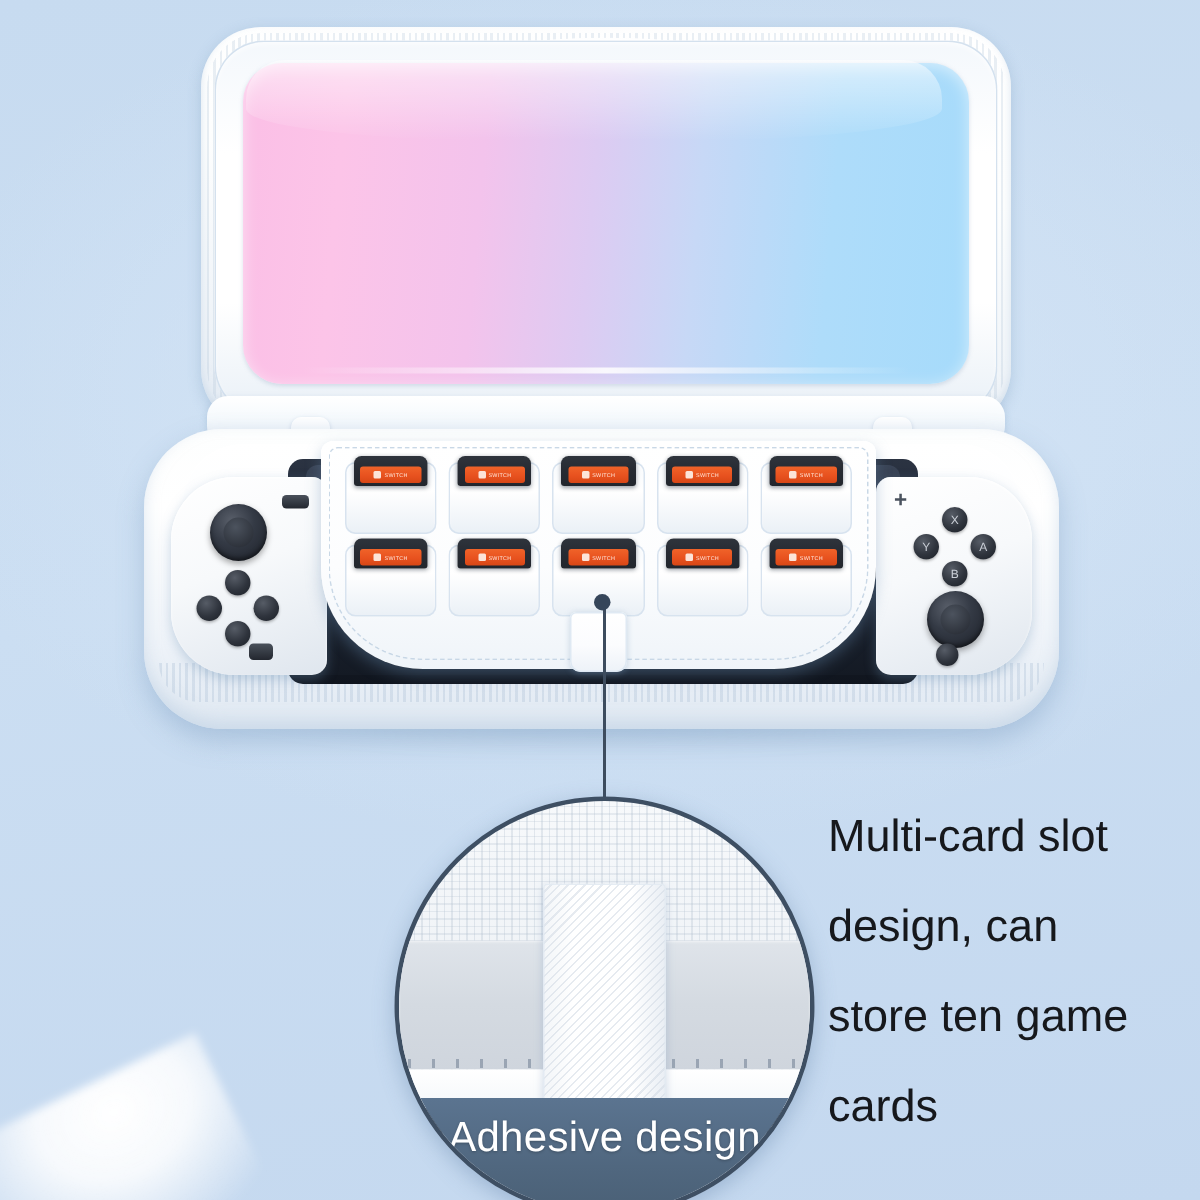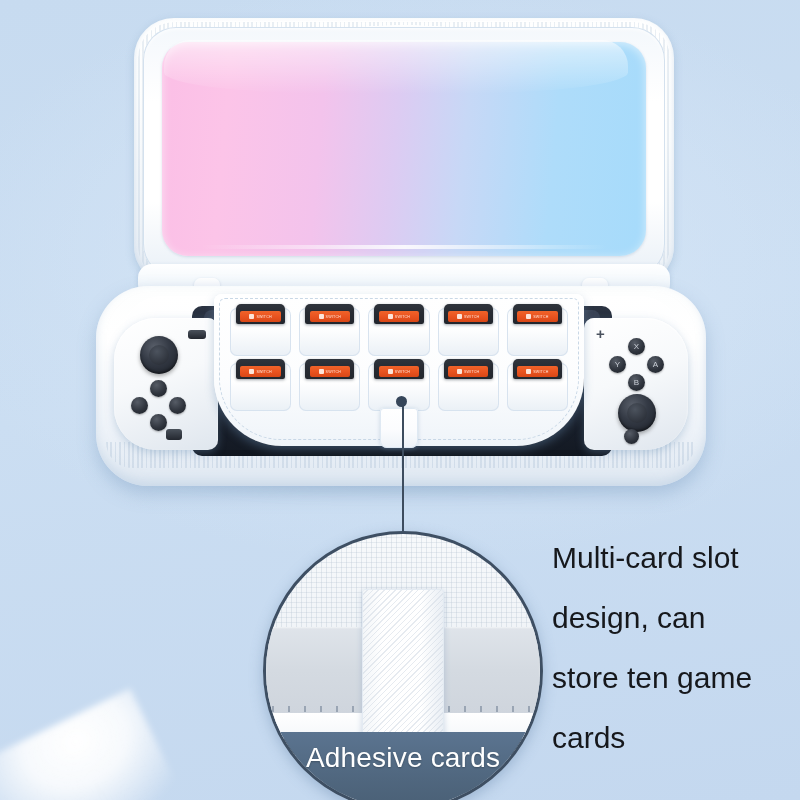--- a/index.html
+++ b/index.html
@@ -402,21 +402,21 @@
   <div class="lead-line"></div>
   <div class="lead-dot"></div>
 
   <div class="circle">
     <div class="c-band-grey"></div>
     <div class="c-band-white"></div>
     <div class="c-band-dark"></div>
     <div class="c-dots"></div>
     <div class="c-strap"></div>
     <div class="c-footer">
-      <span class="c-footer-label">Adhesive cards</span>
+      <span class="c-footer-label">Adhesive design</span>
     </div>
   </div>
 
   <div class="caption" id="caption">
       <div>Multi-card slot</div>
       <div>design, can</div>
       <div>store ten game</div>
       <div>cards</div>
     </div>
 

